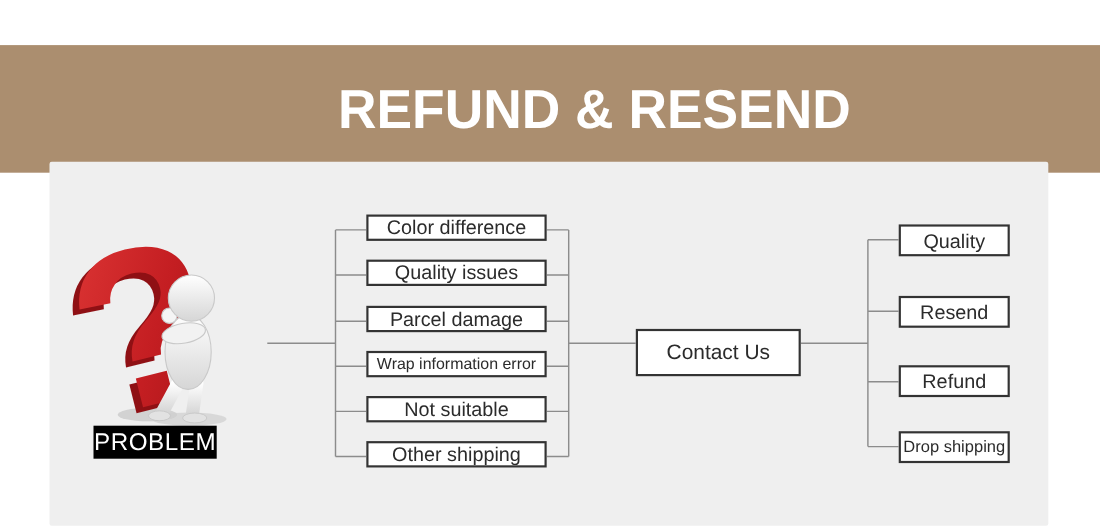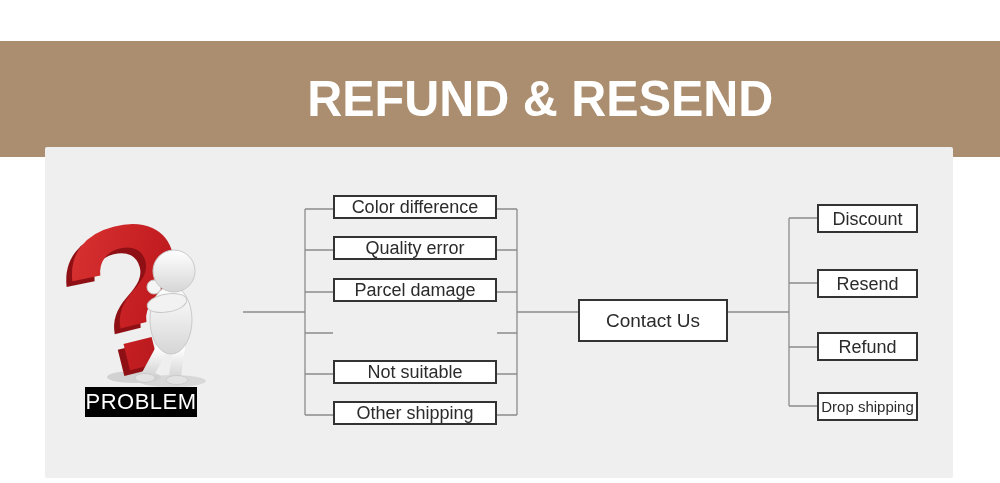--- a/index.html
+++ b/index.html
@@ -81,25 +81,26 @@
 
       <circle cx="174" cy="271" r="21" fill="url(#bodyGrad)" stroke="#c9c9c9" stroke-width="1"></circle>
     </g>
   </svg>
 
   <div class="problem-box">
     <span>PROBLEM</span>
   </div>
 
   <div class="flow-box pb pb0">Color difference</div>
-  <div class="flow-box pb pb1">Quality error</div>
+  <div class="flow-box pb pb1">Quality issues</div>
   <div class="flow-box pb pb2">Parcel damage</div>
+  <div class="flow-box pb pb3">Wrap information error</div>
   <div class="flow-box pb pb4">Not suitable</div>
   <div class="flow-box pb pb5">Other shipping</div>
 
   <div class="flow-box contact-box">Contact Us</div>
 
-  <div class="flow-box ob ob0">Discount</div>
+  <div class="flow-box ob ob0">Quality</div>
   <div class="flow-box ob ob2">Refund</div>
   <div class="flow-box ob ob1">Resend</div>
   <div class="flow-box ob ob3">Drop shipping</div>
 
 </div>
 
 </body></html>

